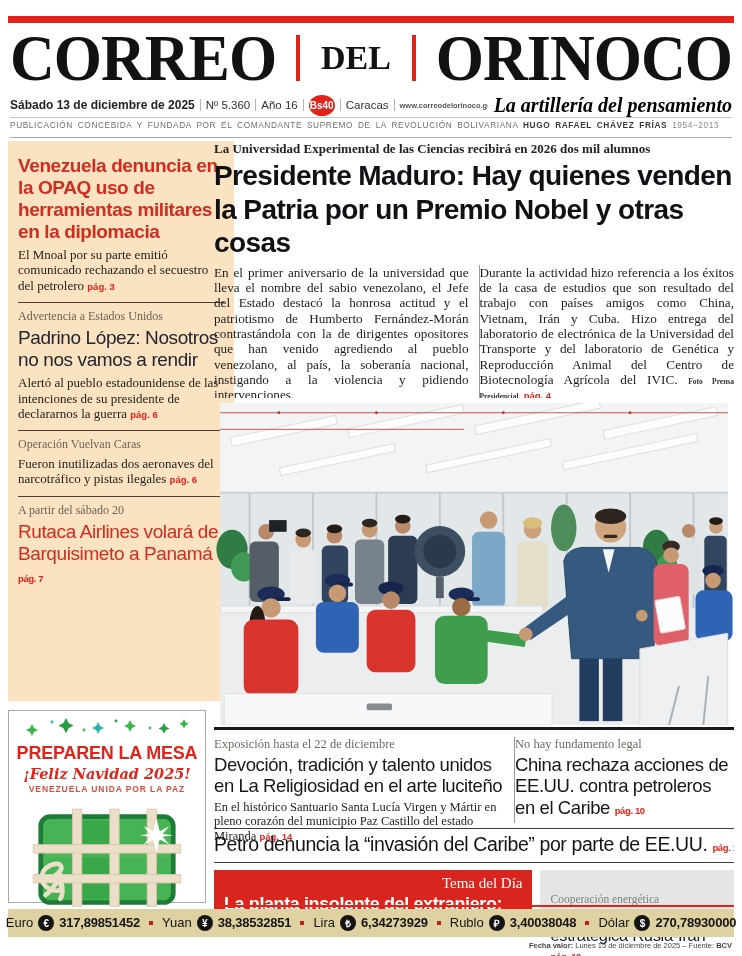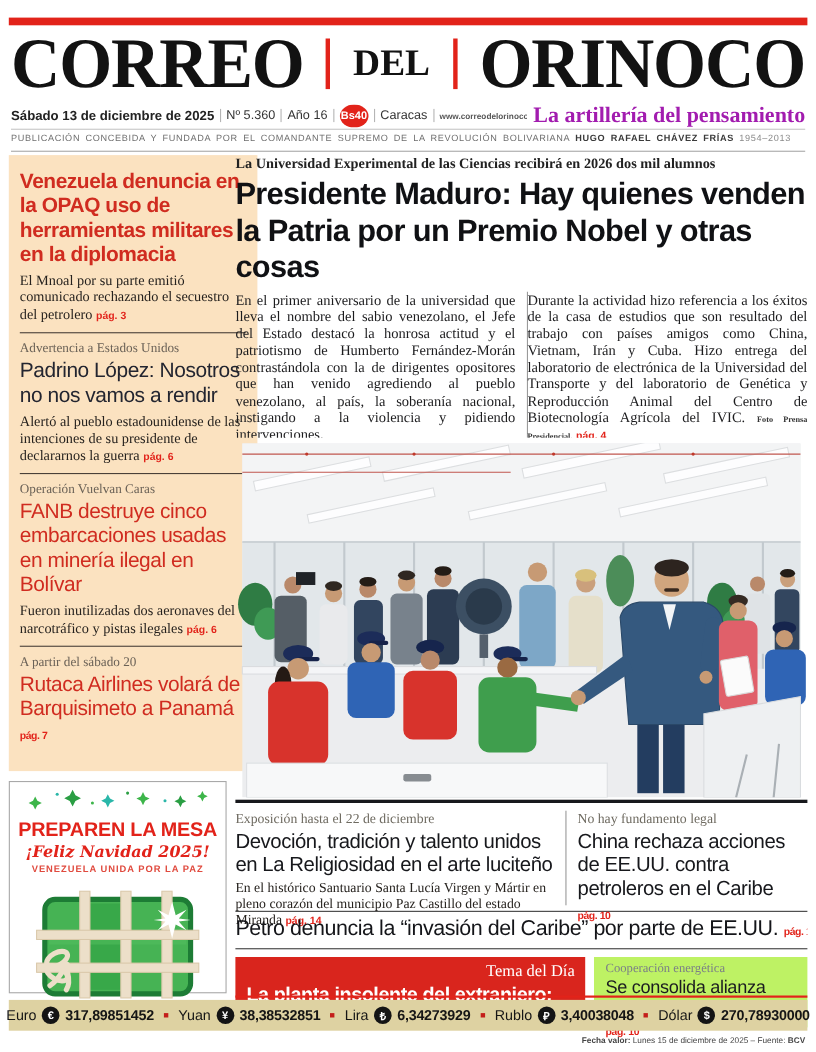--- a/index.html
+++ b/index.html
@@ -13,21 +13,21 @@
   .mh-mid{font-family:"Liberation Serif",serif;font-weight:700;font-size:34px;line-height:1;color:#121212;padding:0 2px;}
   .mh-bar{width:4px;height:46px;background:#e2231a;flex:0 0 auto;}
 
   #dateline{left:10px;right:10px;top:93px;height:24px;display:flex;align-items:center;border-bottom:1px solid #c6c6c6;}
   .dl-left{display:flex;align-items:center;gap:5px;white-space:nowrap;overflow:hidden;flex:1;}
   .dl-date{font-weight:700;font-size:12px;color:#222;}
   .dl-item{font-size:11.5px;color:#333;}
   .dl-sep{width:1px;height:12px;background:#b5b5b5;flex:0 0 auto;}
   .dl-price{background:#e2231a;color:#fff;font-weight:700;font-size:10px;border-radius:50%;width:26px;height:21px;display:inline-flex;align-items:center;justify-content:center;flex:0 0 auto;}
   .dl-url{font-size:7.5px;color:#555;font-weight:700;}
-  .dl-tagline{font-family:"Liberation Serif",serif;font-weight:700;font-size:20px;color:#a21caf;white-space:nowrap;flex:0 0 auto;margin-left:6px;}
+  .dl-tagline{font-family:"Liberation Serif",serif;font-weight:700;font-size:20px;color:#000000;white-space:nowrap;flex:0 0 auto;margin-left:6px;font-style:italic;}
 
   #publine{left:10px;right:10px;top:120px;height:14px;font-size:8.3px;letter-spacing:0.6px;word-spacing:2px;color:#6f6f6f;white-space:nowrap;overflow:hidden;border-bottom:1px solid #a8a8a8;padding-bottom:3px;}
   #publine .pl-name{font-weight:700;color:#3a3a3a;}
   #publine .pl-years{color:#8a8a8a;}
 
   
   #sidebar{left:8px;top:141px;width:226px;height:560px;background:#fbe2c0;box-sizing:border-box;padding:8px 10px 0;}
   .sb-art{padding:6px 0 9px;border-bottom:1px solid #4a4038;}
   .sb-art.last{border-bottom:none;}
   .sb-kicker{font-family:"Liberation Serif",serif;font-size:12px;color:#6b6257;margin-bottom:3px;}
@@ -50,33 +50,33 @@
   .m-headline{font-weight:700;font-size:28px;line-height:1.2;letter-spacing:-0.6px;color:#101114;margin-top:2px;}
   .m-body{display:flex;margin-top:5px;height:133px;overflow:hidden;}
   .m-col{flex:1;font-family:"Liberation Serif",serif;font-size:13.2px;line-height:1.16;color:#1c1c1e;text-align:justify;}
   .m-col.second{border-left:1px solid #9a9a9a;padding-left:0;margin-left:10px;}
   .m-credit{font-weight:700;font-size:7.5px;color:#333;}
   #photo{margin-top:5px;width:520px;height:322px;display:block;}
   .photo-rule{height:3px;background:#17181c;margin-top:2px;}
 
   .bottom{display:flex;margin-top:7px;height:86px;}
   .b-left{width:300px;padding-right:10px;box-sizing:border-box;}
-  .b-right{flex:1;border-left:1px solid #999;padding-left:10px;}
+  .b-right{flex:1;border-left:1px solid #999;}
   .b-kicker{font-family:"Liberation Serif",serif;font-size:12.5px;color:#6e6a60;}
   .b-headline{font-size:18.5px;line-height:1.16;letter-spacing:-0.4px;color:#17181c;margin-top:2px;}
   .b-sub{font-family:"Liberation Serif",serif;font-size:12.5px;line-height:1.18;color:#26221e;margin-top:3px;}
 
   .banner{margin-top:5px;border-top:1px solid #3d3d3d;border-bottom:1px solid #3d3d3d;padding:4px 0 6px;font-size:19.5px;letter-spacing:-0.4px;color:#141519;white-space:nowrap;overflow:hidden;}
 
   .boxes{display:flex;gap:8px;margin-top:7px;height:64px;}
   .box-red{flex:1.72;background:#d9251d;color:#fff;padding:5px 10px;box-sizing:border-box;}
   .box-red .bx-kicker{font-family:"Liberation Serif",serif;font-weight:400;font-size:15px;text-align:right;}
   .box-red .bx-headline{font-weight:700;font-size:18px;line-height:1.16;letter-spacing:-0.4px;margin-top:2px;}
   .pageref-w{font-weight:700;font-size:8.5px;color:#fff;}
-  .box-blue{flex:1;background:#bef264;padding:5px 10px;box-sizing:border-box;}
+  .box-blue{flex:1;background:#e5e5e5;padding:23px 10px;box-sizing:border-box;}
   .box-blue .bx-kicker{font-family:"Liberation Serif",serif;font-size:11.5px;color:#7b8086;}
   .box-blue .bx-headline{font-size:16.5px;line-height:1.16;letter-spacing:-0.3px;color:#1b1c20;margin-top:2px;}
 
   
   #preTickerRule{left:214px;right:8px;top:905px;height:2px;background:#e2231a;}
   #ticker{left:8px;right:8px;top:909px;height:28px;background:#ded2a2;display:flex;align-items:center;justify-content:center;gap:9px;}
   .rate{display:inline-flex;align-items:flex-start;gap:5px;font-size:13px;color:#151515;}
   .rate-value{font-weight:700;letter-spacing:-0.2px;}
   .c-circle{width:16px;height:16px;border-radius:50%;background:#141414;color:#fff;font-weight:700;font-size:10px;display:inline-flex;align-items:center;justify-content:center;}
   .tick-sep{width:4px;height:4px;background:#c41e1a;flex:0 0 auto;}
@@ -133,21 +133,20 @@
     <div class="sb-kicker">Advertencia a Estados Unidos</div>
     <div class="sb-headline hl-dark">Padrino López: Nosotros no nos vamos a rendir</div>
     <div class="sb-sub">
       <span>Alertó al pueblo estadounidense de las intenciones de su presidente de declararnos la guerra</span>
       <span class="pageref">pág. 6</span>
     </div>
   </div>
 
   <div class="sb-art">
     <div class="sb-kicker">Operación Vuelvan Caras</div>
-    <div class="sb-headline hl-red">FANB destruye cinco embarcaciones usadas en minería ilegal en Bolívar</div>
     <div class="sb-sub">
       <span>Fueron inutilizadas dos aeronaves del narcotráfico y pistas ilegales</span>
       <span class="pageref">pág. 6</span>
     </div>
   </div>
 
   <div class="sb-art last">
     <div class="sb-kicker">A partir del sábado 20</div>
     <div class="sb-headline hl-red"><span>Rutaca Airlines volará de Barquisimeto a Panamá</span> <span class="pageref">pág. 7</span></div>
   </div>

